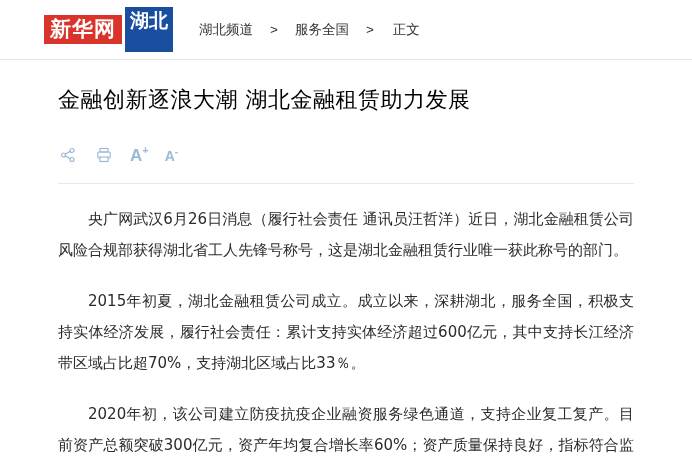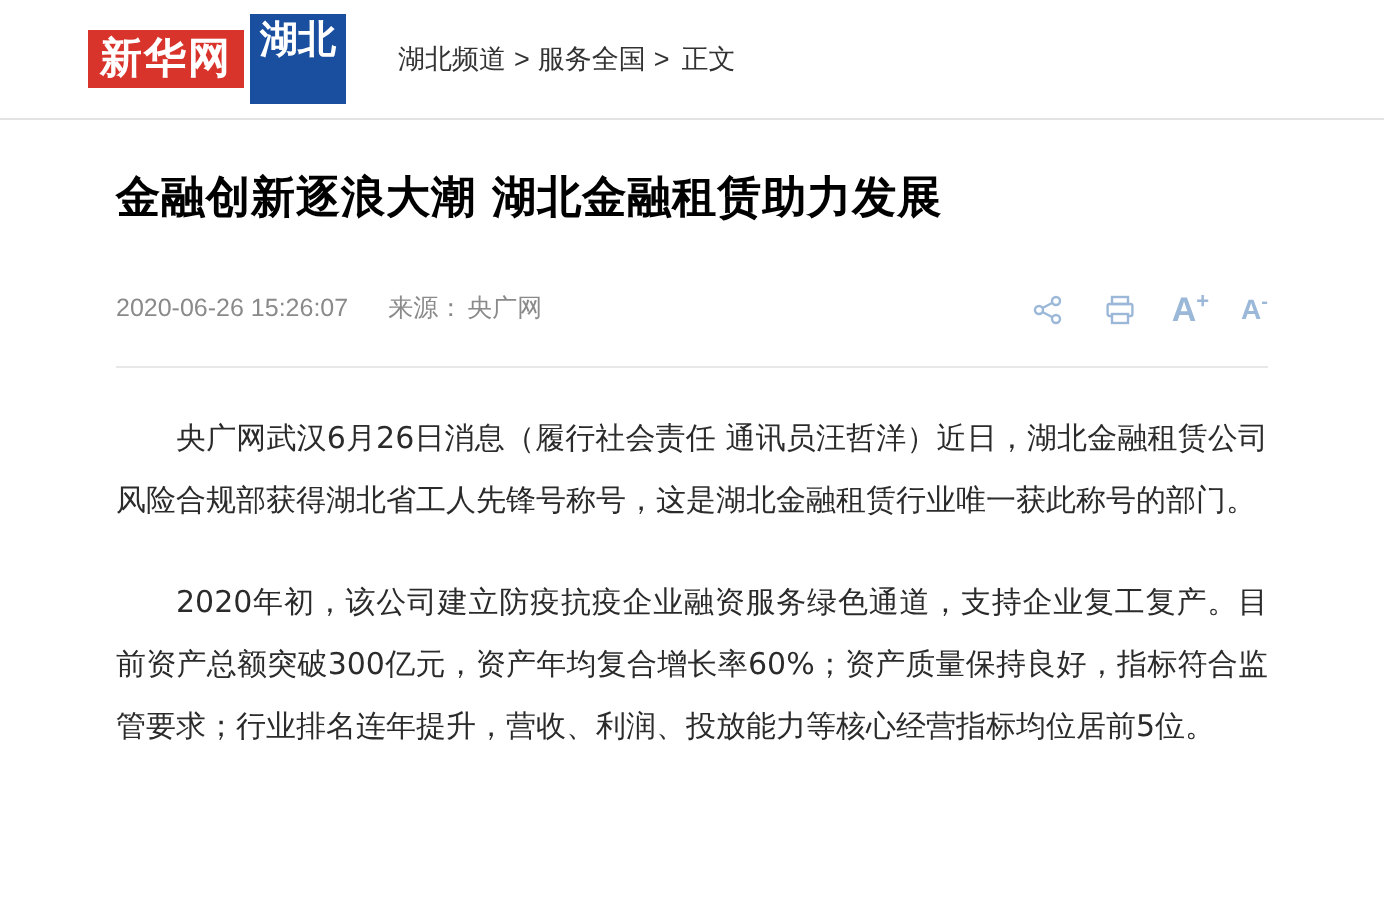--- a/index.html
+++ b/index.html
@@ -57,21 +57,21 @@
     margin-left: 3px;
     line-height: 1.05;
     font-family: "DejaVu Sans", "Liberation Sans", sans-serif;
   }
   .breadcrumb {
     margin-left: 26px;
     font-size: 13.5px;
     color: #333;
     display: flex;
     align-items: center;
-    gap: 3px;
+    gap: 16px;
     white-space: nowrap;
   }
   .breadcrumb a {
     color: #333;
     text-decoration: none;
   }
   .bc-sep {
     color: #333;
     padding: 0 1px;
   }
@@ -79,21 +79,21 @@
     color: #333;
     margin-left: 2px;
   }
 
   
   .article {
     padding: 0 58px;
   }
   .title {
     font-size: 22px;
-    font-weight: bold;
+    font-weight: normal;
     color: #000;
     margin: 26px 0 0 0;
     letter-spacing: 0.5px;
     line-height: 1.3;
     font-family: "DejaVu Sans", "Liberation Sans", sans-serif;
   }
 
   
   .meta-bar {
     margin-top: 22px;
@@ -169,25 +169,20 @@
       <a href="#">服务全国</a>
       <span class="bc-sep">&gt;</span>
       <span class="bc-current">正文</span>
     </div>
   </div>
 
   <div class="article">
     <h1 class="title">金融创新逐浪大潮 湖北金融租赁助力发展</h1>
 
     <div class="meta-bar">
-      <div class="meta-left">
-        <span class="meta-date">2020-06-26 15:26:07</span>
-        <span class="meta-source-label">来源：</span>
-        <span class="meta-source-name">央广网</span>
-      </div>
       <div class="meta-right">
         <span class="icon-btn">
           <svg width="16" height="16" viewBox="0 0 16 16" fill="none" stroke="#9bb8d8" stroke-width="1.2">
             <circle cx="12" cy="3.5" r="2"></circle>
             <circle cx="3.5" cy="8" r="2"></circle>
             <circle cx="12" cy="12.5" r="2"></circle>
             <line x1="5.3" y1="7" x2="10.2" y2="4.4"></line>
             <line x1="5.3" y1="9" x2="10.2" y2="11.6"></line>
           </svg>
         </span>
@@ -198,17 +193,18 @@
             <rect x="4" y="10" width="8" height="4.5" fill="#fff"></rect>
           </svg>
         </span>
         <span class="font-btn"><span>A</span><sup style="font-size:11px">+</sup></span>
         <span class="font-btn small"><span>A</span><sup style="font-size:10px">-</sup></span>
       </div>
     </div>
 
     <div class="body-text">
       <p>央广网武汉6月26日消息（履行社会责任 通讯员汪哲洋）近日，湖北金融租赁公司风险合规部获得湖北省工人先锋号称号，这是湖北金融租赁行业唯一获此称号的部门。</p>
+      <p>2015年初夏，湖北金融租赁公司成立。成立以来，深耕湖北，服务全国，积极支持实体经济发展，履行社会责任：累计支持实体经济超过600亿元，其中支持长江经济带区域占比超70%，支持湖北区域占比33％。</p>
       <p>2020年初，该公司建立防疫抗疫企业融资服务绿色通道，支持企业复工复产。目前资产总额突破300亿元，资产年均复合增长率60%；资产质量保持良好，指标符合监管要求；行业排名连年提升，营收、利润、投放能力等核心经营指标均位居前5位。</p>
     </div>
   </div>
 
 </div>
 
 </body></html>

